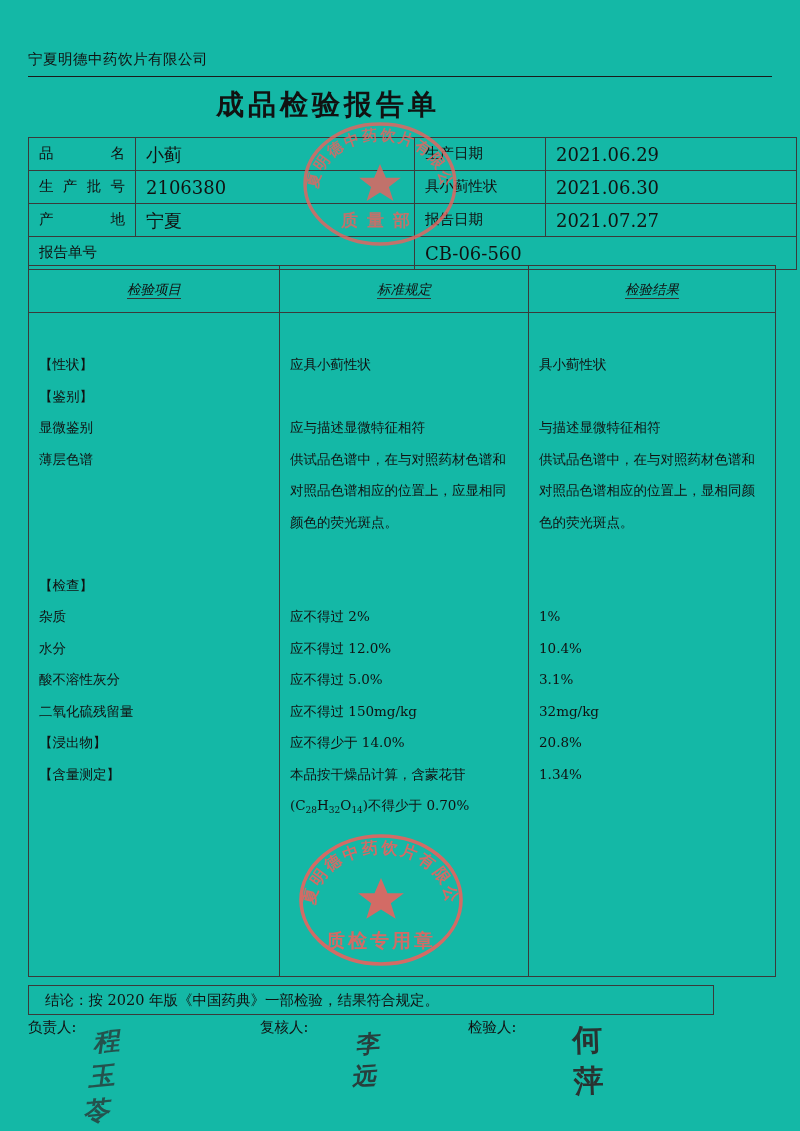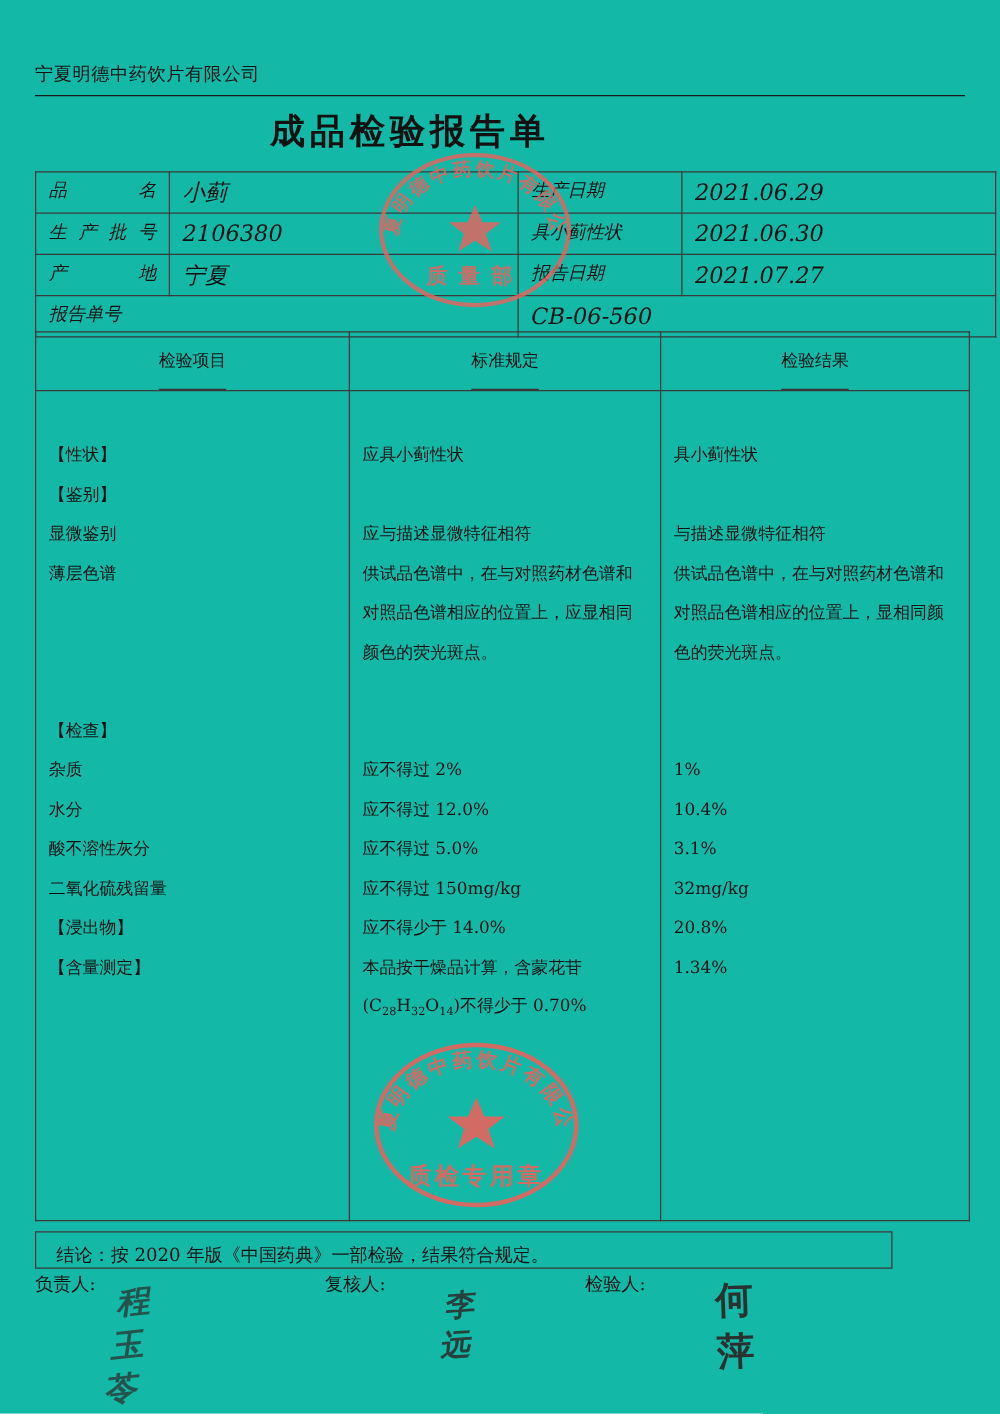--- a/index.html
+++ b/index.html
@@ -69,21 +69,21 @@
     vertical-align: middle;
     line-height: 1.5;
   }
 
   
   #info-table {
     left: 28px;
     top: 137px;
     width: 686px;
   }
-  #info-table td { height: 32px; font-style: italic; }
+  #info-table td { height: 32px; }
   .lbl {
     text-align: justify;
     text-align-last: justify;
     font-size: 14.5px;
     padding: 0 12px;
   }
   .lbl-plain { font-size: 14.5px; }
   .val { font-size: 18px; }
 
   
@@ -97,42 +97,43 @@
     padding: 6px 10px;
     font-size: 13.5px;
   }
   .colhead {
     text-align: center;
     height: 34px;
     vertical-align: middle !important;
   }
   .colhead span {
     border-bottom: 1px solid #333;
-    padding-bottom: 14px;
+    padding-bottom: 1px;
+    font-style: italic;
   }
   .item-cell { width: 230px; }
   .spec-cell { width: 228px; }
   .res-cell  { width: 226px; }
 
   .row-line { line-height: 31.5px; height: 31.5px; }
   .block-head { font-size: 13.5px; }
 
   sub { font-size: 9px; vertical-align: baseline; position: relative; top: 3px; }
 
   
   .concl {
     position: absolute;
     left: 28px;
     top: 985px;
     width: 686px;
     height: 30px;
     border: 1px solid #3a3a3a;
     box-sizing: border-box;
     display: flex;
-    align-items: flex-end;
+    align-items: center;
     padding-left: 16px;
     font-size: 14.5px;
   }
 
   
   .sign-row {
     position: absolute;
     left: 28px;
     top: 1018px;
     width: 700px;

